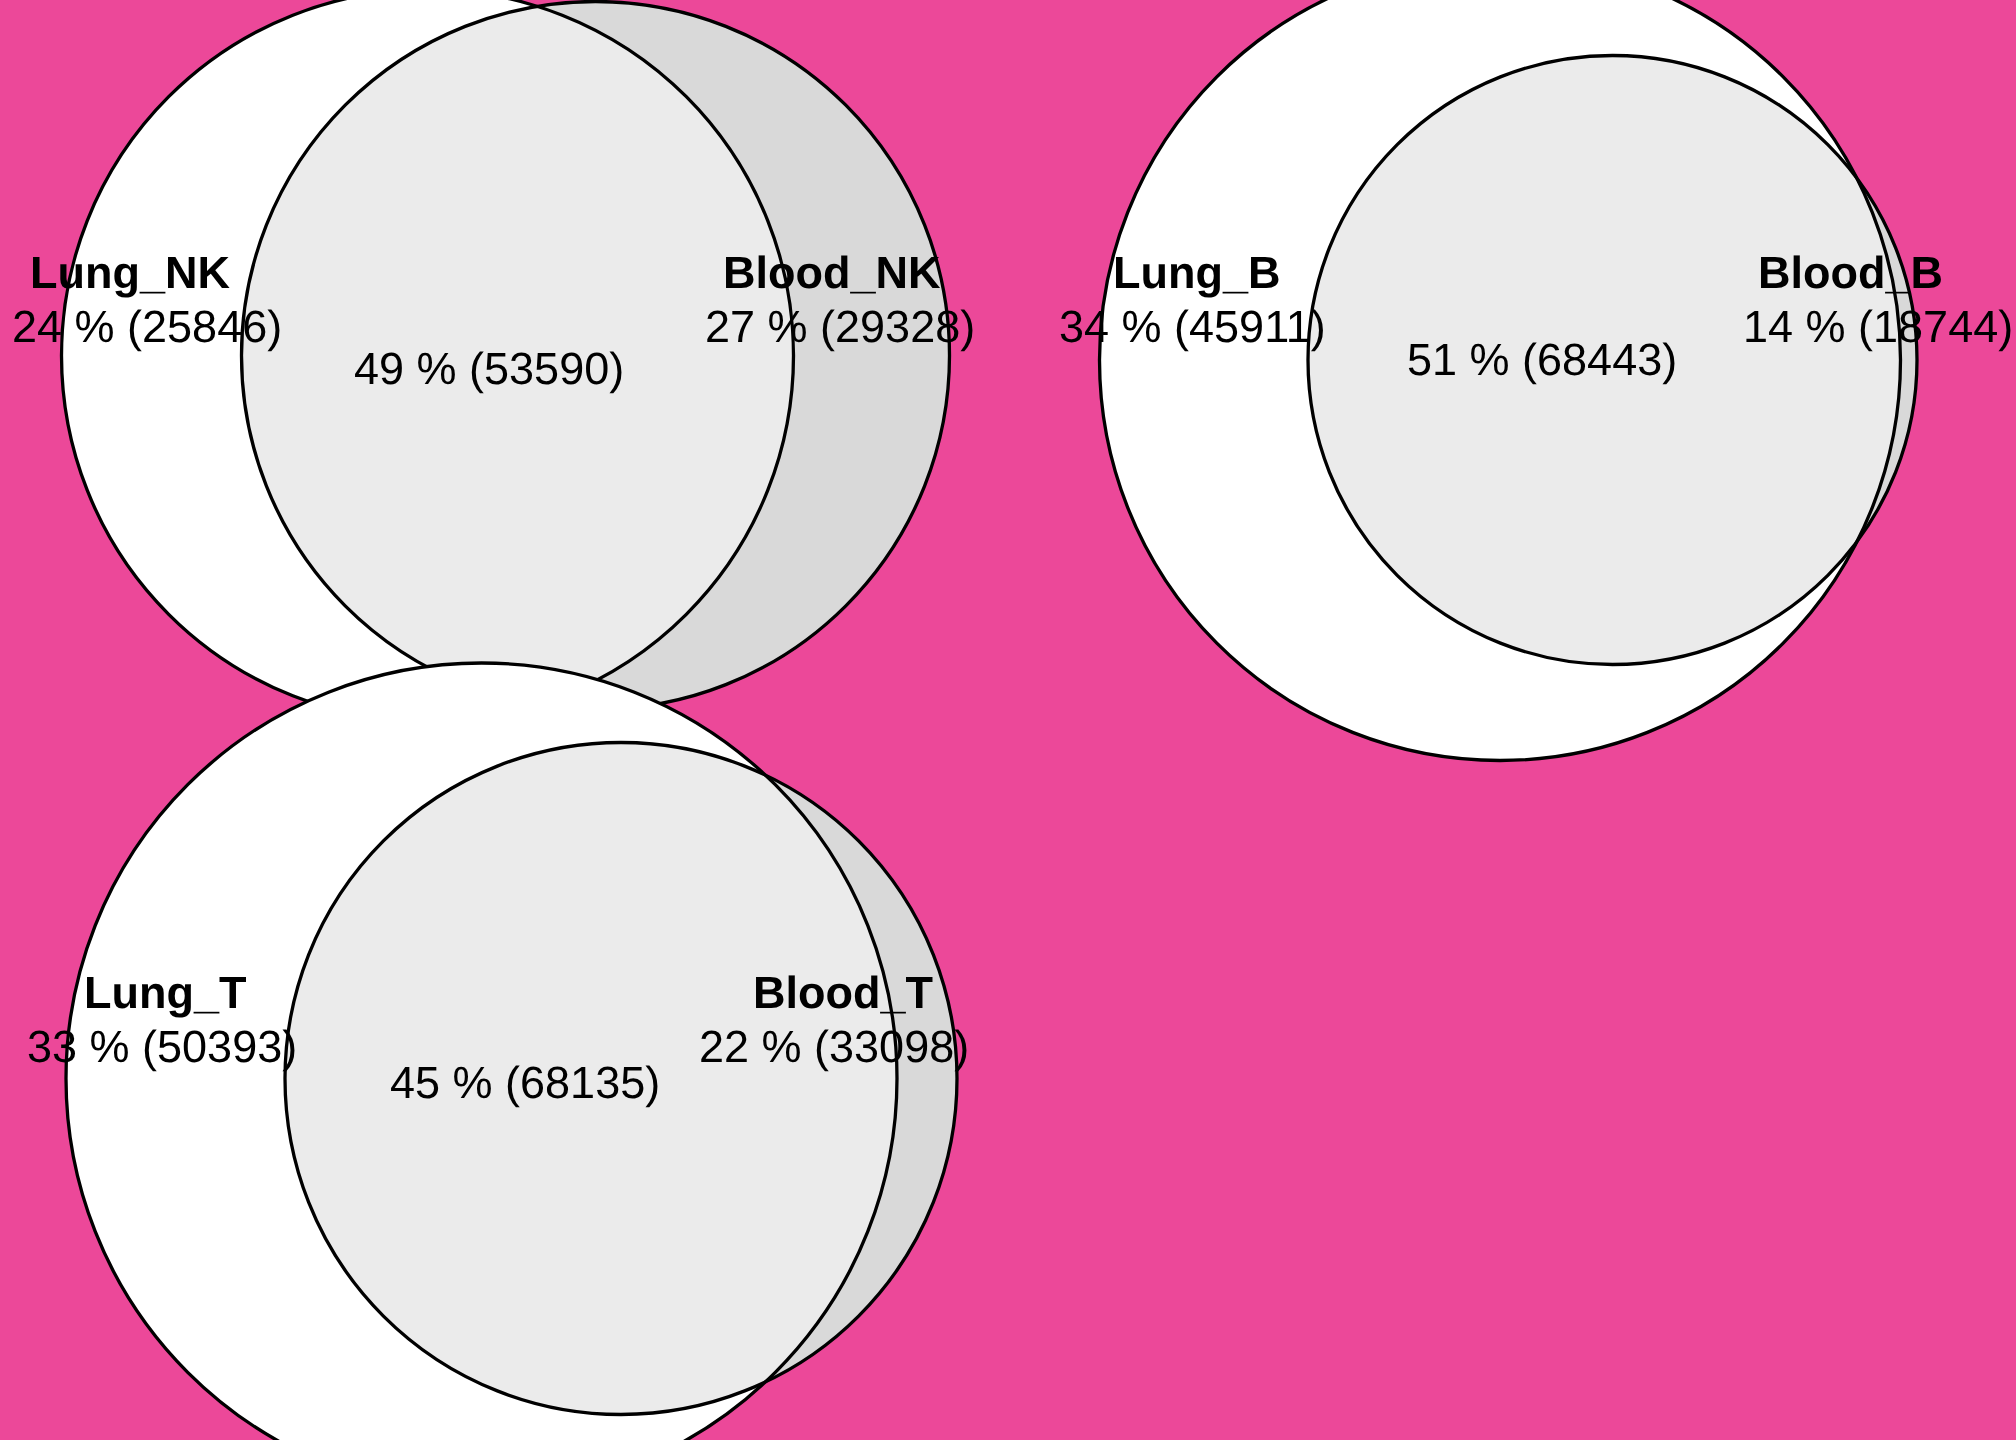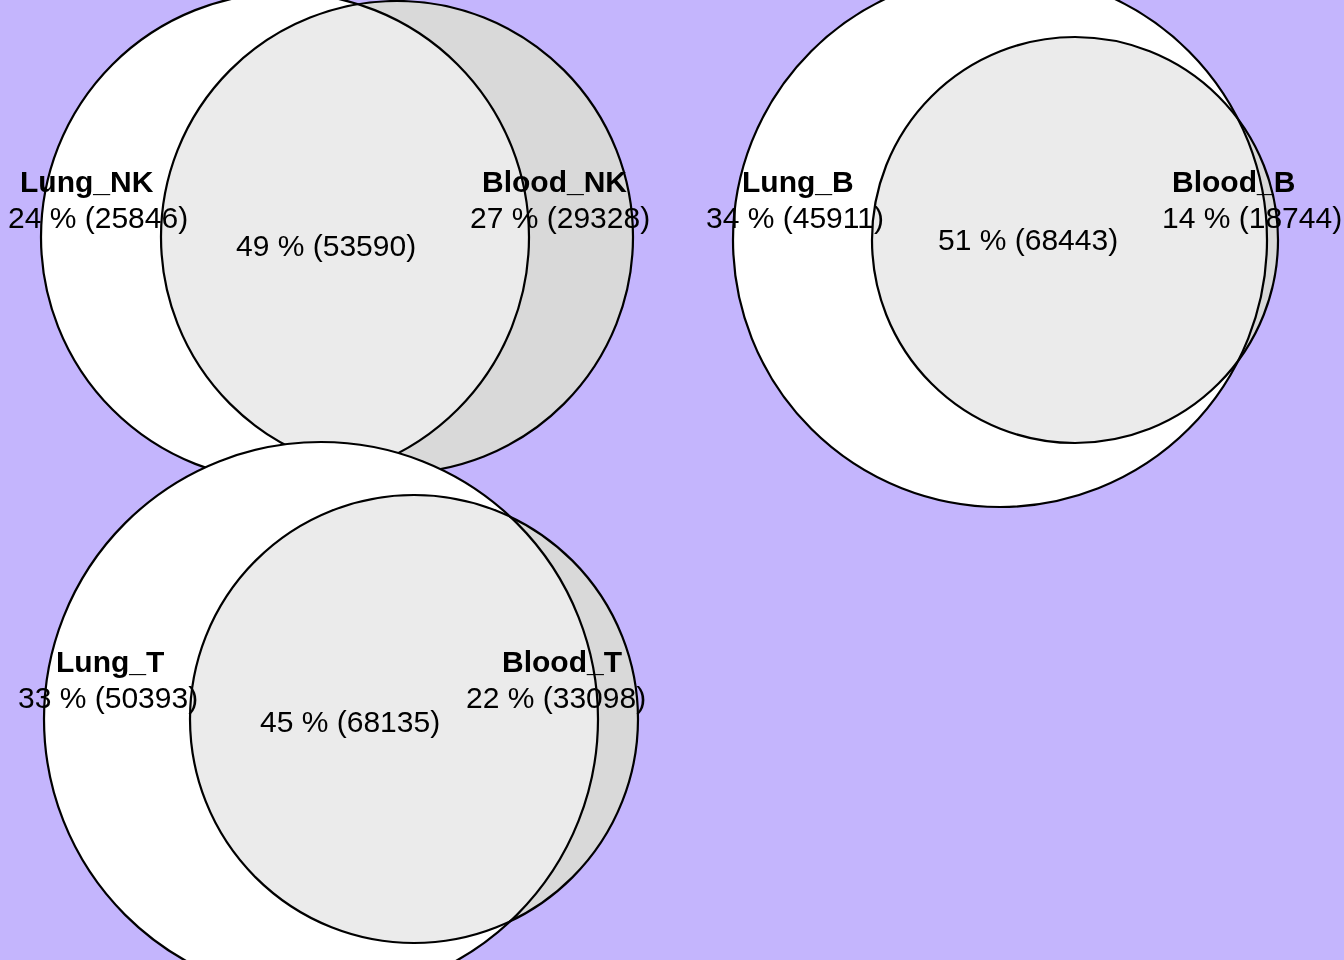--- a/index.html
+++ b/index.html
@@ -10,21 +10,21 @@
   body {
     width: 1344px;
     height: 960px;
     font-family: "Liberation Sans", sans-serif;
     overflow: hidden;
   }
   #stage {
     position: relative;
     width: 1344px;
     height: 960px;
-    background: #c4b5fd;
+    background: #ec4899;
   }
   svg.venn-canvas {
     position: absolute;
     left: 0;
     top: 0;
     width: 1344px;
     height: 960px;
     display: block;
   }
   .circle-outline {

